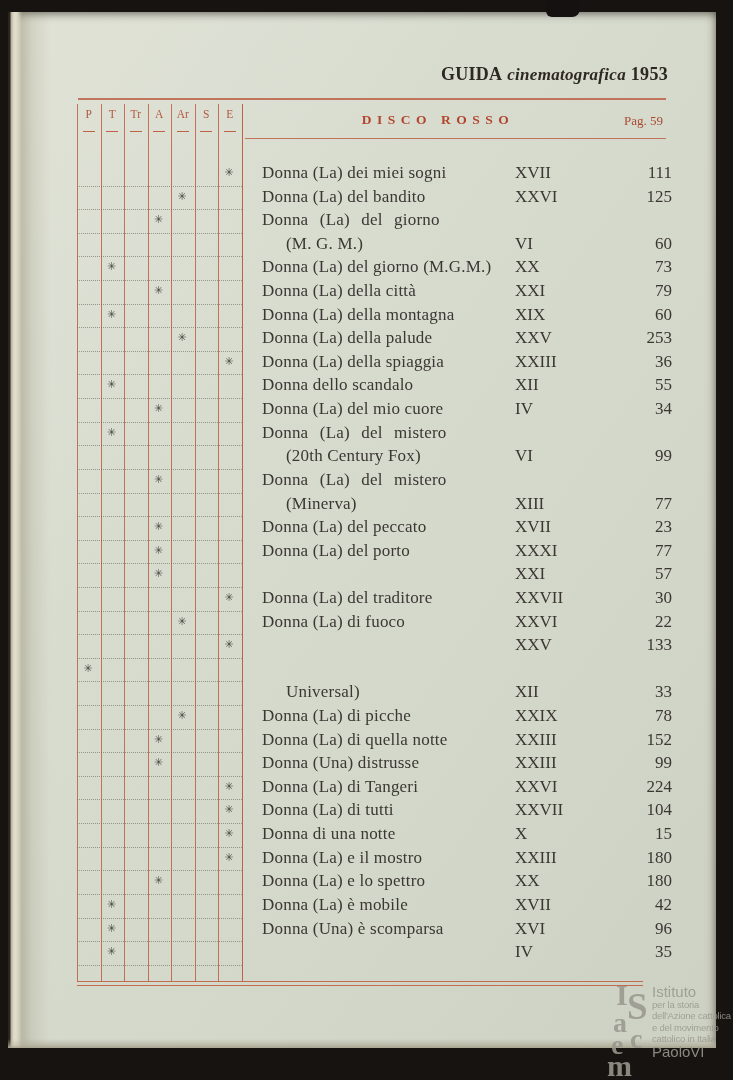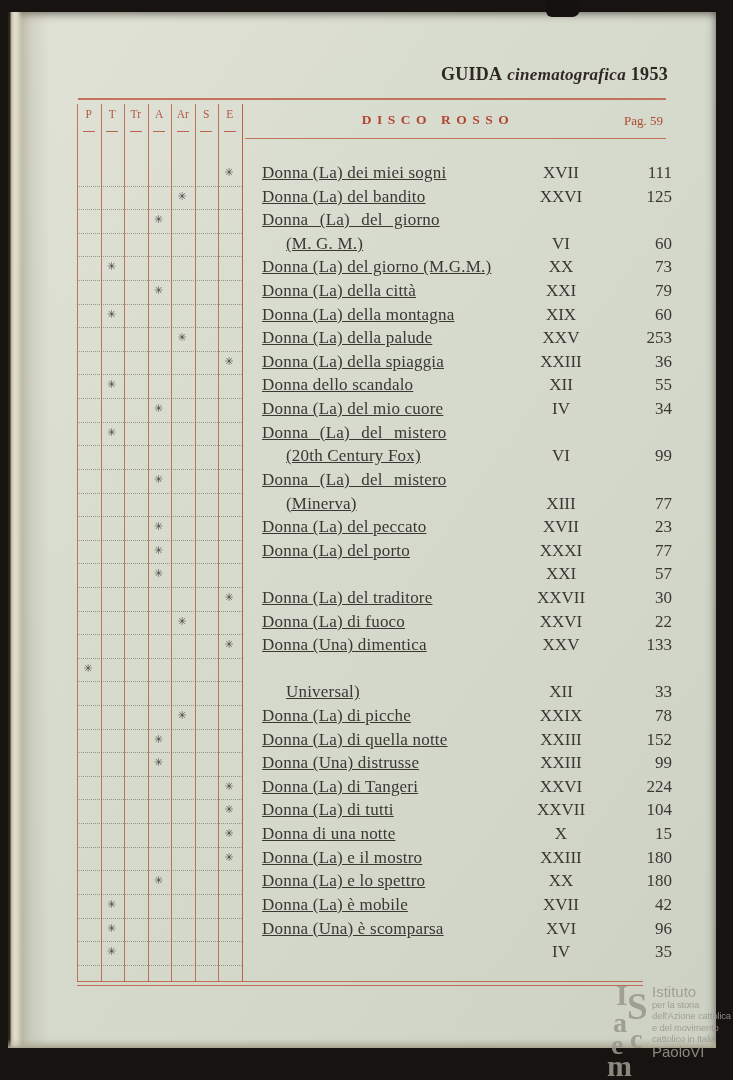--- a/index.html
+++ b/index.html
@@ -48,24 +48,24 @@
   .disco{position:absolute;top:100px;left:270px;width:320px;text-align:center;
     font-size:13.5px;font-weight:bold;letter-spacing:5.5px;color:#b2452e;white-space:nowrap;}
   .pag{position:absolute;top:101px;left:570px;width:85px;text-align:right;font-size:13px;color:#ab4a32;}
 
   
   .entries{position:absolute;left:69px;top:150px;width:588px;}
   .row{position:relative;height:23.62px;color:#3b3733;}
   .marks{position:absolute;left:0;top:0;width:165px;height:100%;
     border-bottom:1px dotted rgba(105,100,88,.60);}
   .star{position:absolute;top:4px;font-family:"DejaVu Sans",sans-serif;font-size:11px;color:#4c4a46;}
-  .title{position:absolute;left:185px;top:1px;font-size:17px;white-space:nowrap;letter-spacing:.2px;text-decoration:underline;}
+  .title{position:absolute;left:185px;top:1px;font-size:17px;white-space:nowrap;letter-spacing:.2px;}
   .title.indent{left:209px;}
   .title.wide{word-spacing:7px;}
-  .roman{position:absolute;left:438px;top:1px;width:92px;text-align:center;font-size:17px;}
+  .roman{position:absolute;left:438px;top:1px;width:92px;text-align:left;font-size:17px;}
   .pnum{position:absolute;left:555px;top:1px;width:40px;text-align:right;font-size:17px;}
 
   .rule-bottom{position:absolute;top:969px;left:69px;width:566px;height:2.5px;
     border-top:1.6px solid #bd6247;border-bottom:1.6px solid #bd6247;opacity:.9;}
 
   
   .watermark{position:absolute;left:600px;top:978px;width:133px;height:100px;color:#9a988f;opacity:.88;}
   .mono{position:absolute;left:6px;top:2px;width:44px;height:96px;font-family:"Liberation Serif",serif;font-weight:bold;}
   .mono span{position:absolute;line-height:1;}
   .m-I{left:10px;top:0;font-size:30px;}
@@ -257,21 +257,20 @@
           <span class="star" style="left: 100.25px;">✳</span>
         </div>
         <span class="title">Donna (La) di fuoco</span>
         <span class="roman">XXVI</span>
         <span class="pnum">22</span>
       </div>
       <div class="row">
         <div class="marks">
           <span class="star" style="left: 147.25px;">✳</span>
         </div>
-        <span class="title">Donna (Una) dimentica</span>
         <span class="roman">XXV</span>
         <span class="pnum">133</span>
       </div>
       <div class="row">
         <div class="marks">
           <span class="star" style="left: 6.25px;">✳</span>
         </div>
         <span class="roman"></span>
         <span class="pnum"></span>
       </div>

